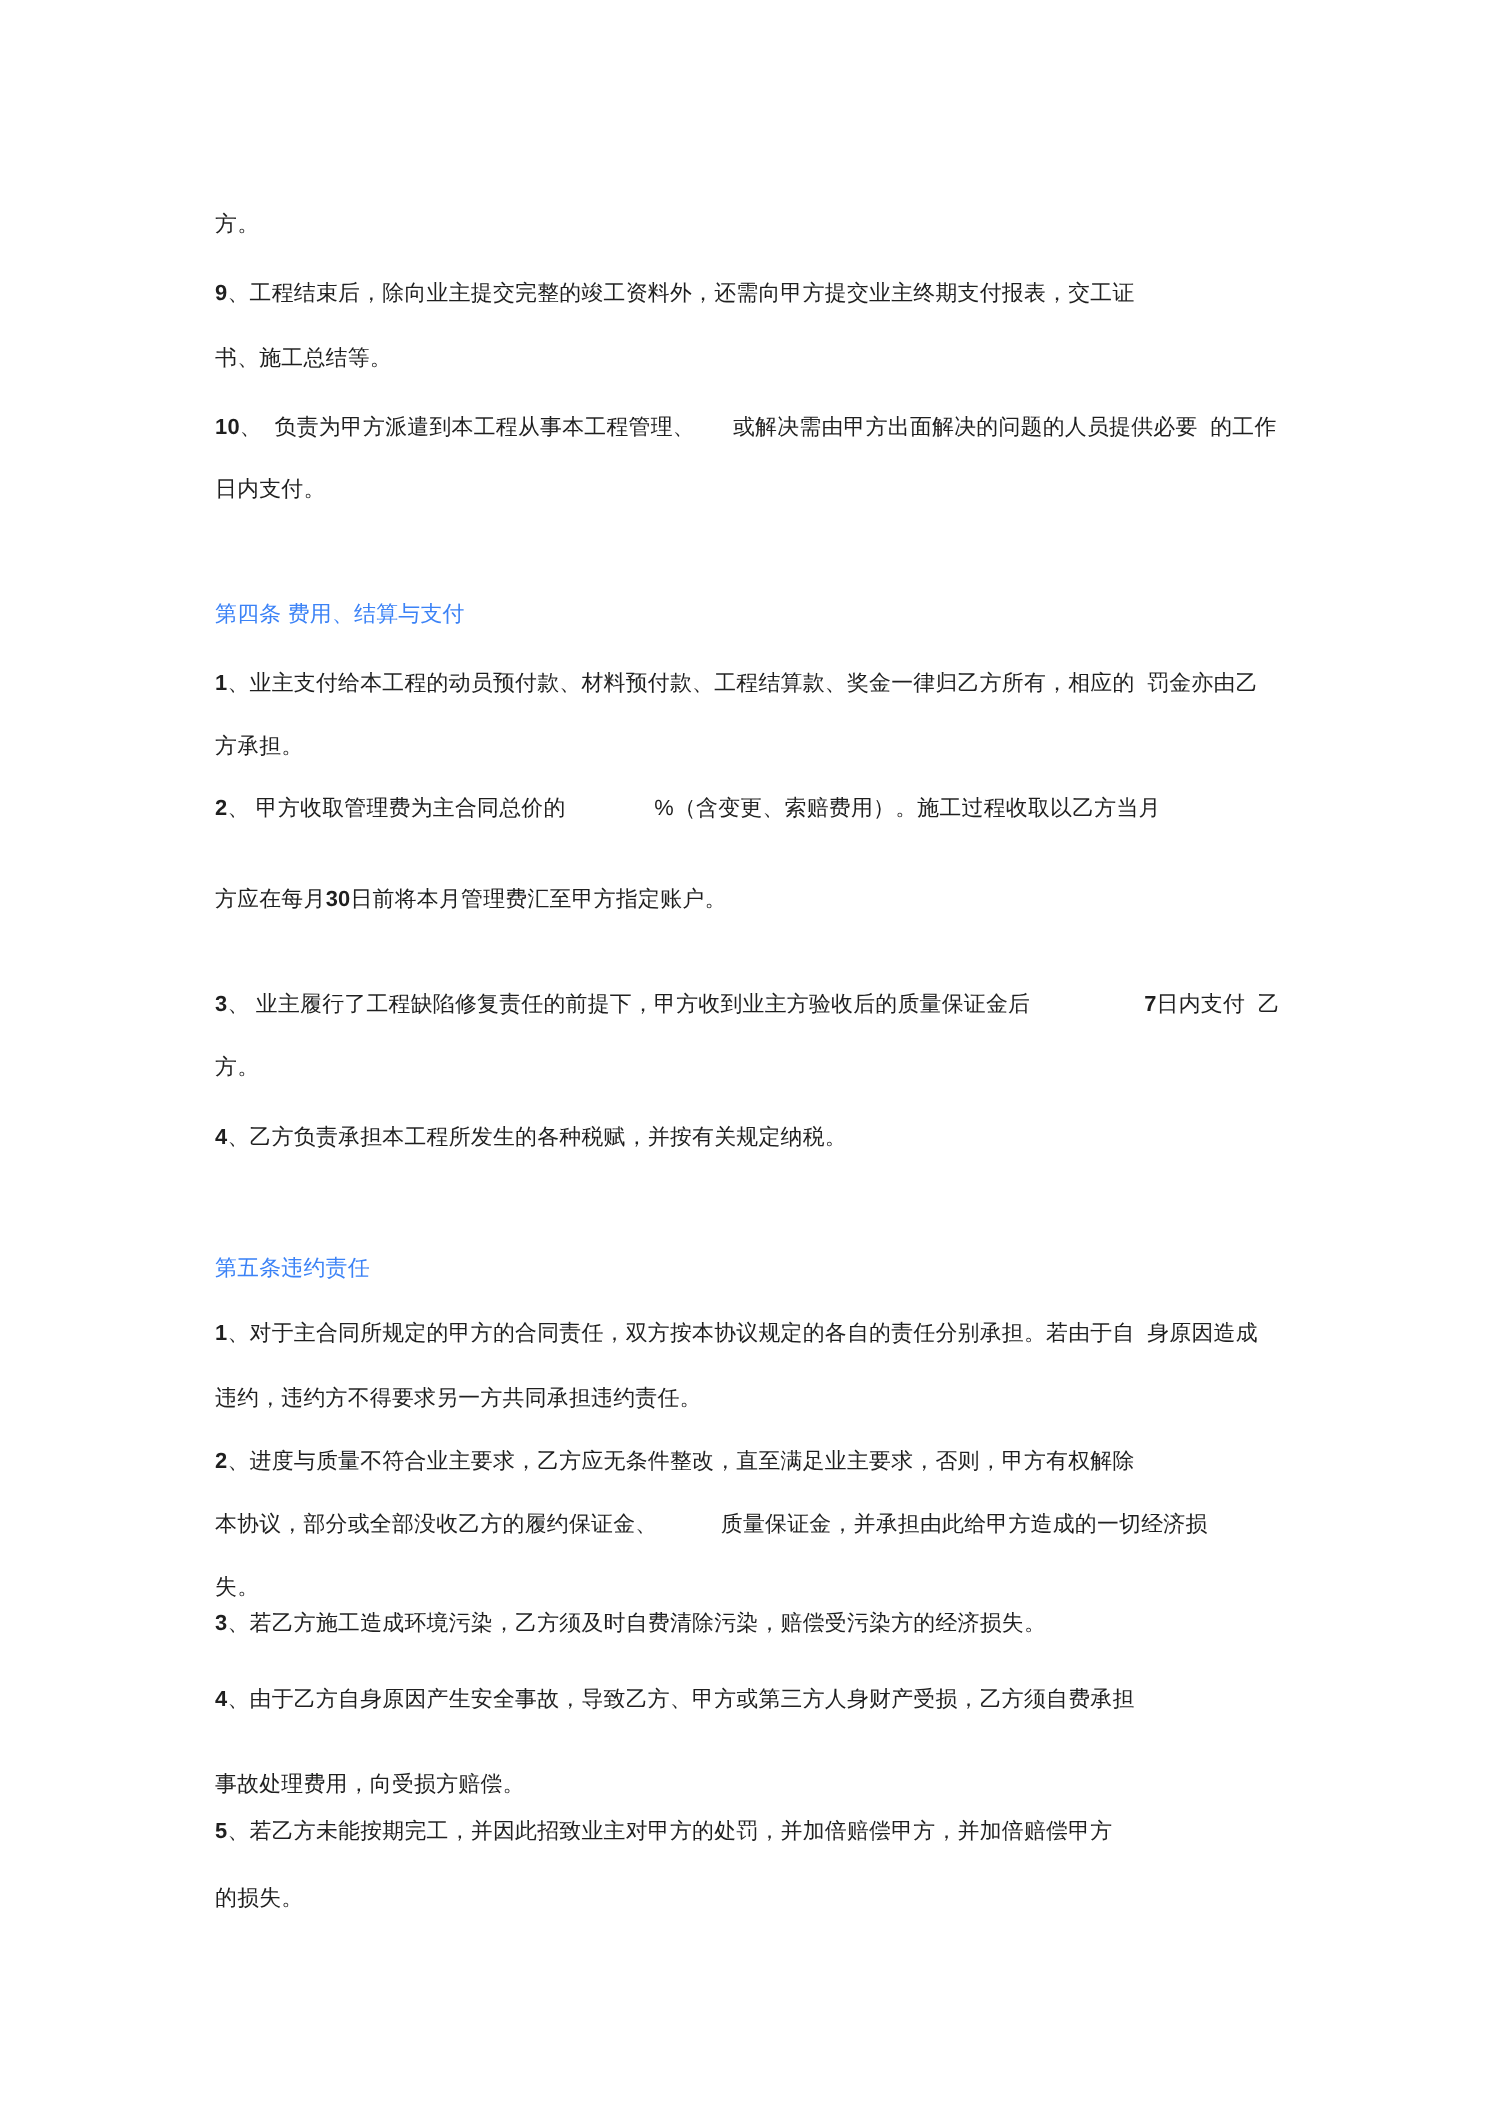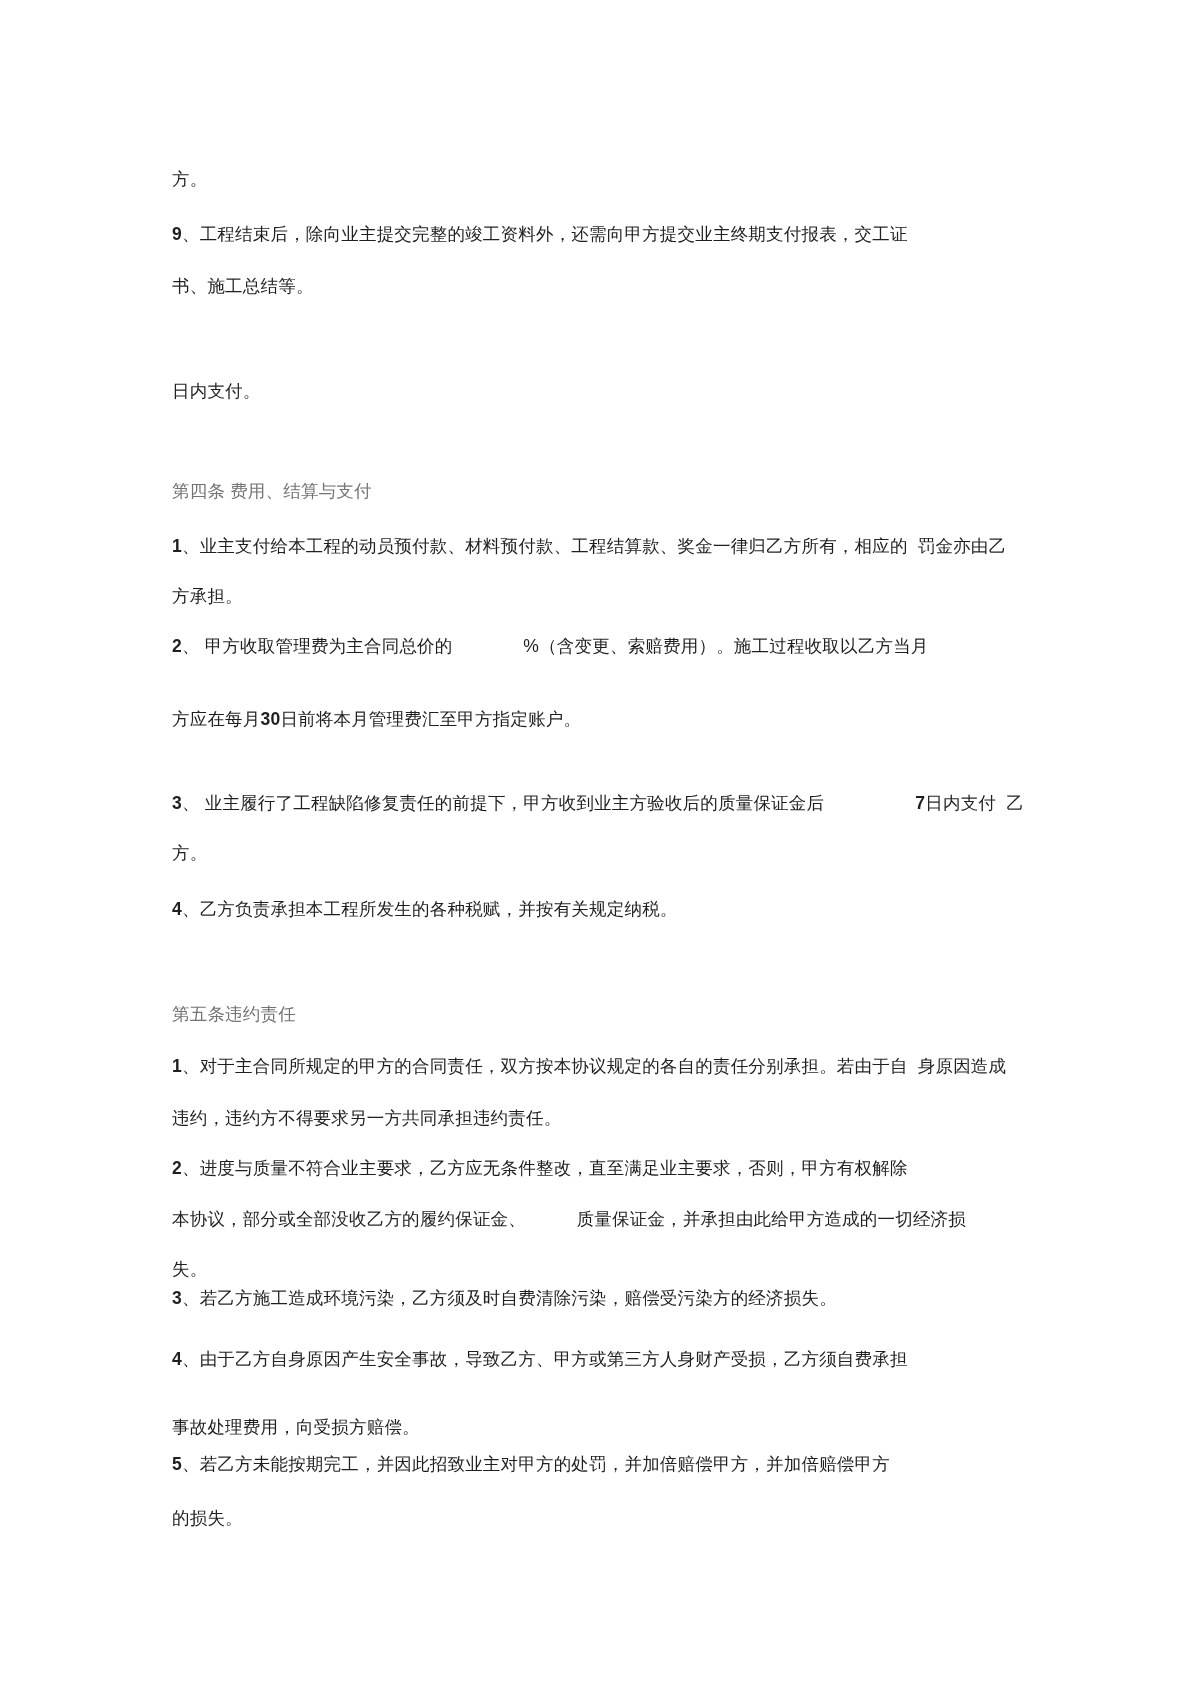--- a/index.html
+++ b/index.html
@@ -17,30 +17,31 @@
   }
   .line {
     position: absolute;
     left: 172px;
     font-size: 17.5px;
     line-height: 23px;
     color: #1f1f1f;
     white-space: pre;
     letter-spacing: 0.2px;
   }
-  .heading { color: #737373; }
+  .heading { color: #3b82f6; }
   .b { font-weight: 700; }
 </style>
 </head>
 <body>
 
 <div class="page">
   <div class="line" style="top:168px"><span class="b"></span><span>方。</span><span class="b"></span><span></span></div>
   <div class="line" style="top:223px"><span class="b">9</span><span>、工程结束后，除向业主提交完整的竣工资料外，还需向甲方提交业主终期支付报表，交工证</span><span class="b"></span><span></span></div>
   <div class="line" style="top:275px"><span class="b"></span><span>书、施工总结等。</span><span class="b"></span><span></span></div>
+  <div class="line" style="top:330px"><span class="b">10</span><span>、  负责为甲方派遣到本工程从事本工程管理、      或解决需由甲方出面解决的问题的人员提供必要  的工作</span><span class="b"></span><span></span></div>
   <div class="line" style="top:380px"><span class="b"></span><span>日内支付。</span><span class="b"></span><span></span></div>
   <div class="line heading" style="top:480px"><span class="b"></span><span>第四条 费用、结算与支付</span><span class="b"></span><span></span></div>
   <div class="line" style="top:535px"><span class="b">1</span><span>、业主支付给本工程的动员预付款、材料预付款、工程结算款、奖金一律归乙方所有，相应的  罚金亦由乙</span><span class="b"></span><span></span></div>
   <div class="line" style="top:585px"><span class="b"></span><span>方承担。</span><span class="b"></span><span></span></div>
   <div class="line" style="top:635px"><span class="b">2</span><span>、 甲方收取管理费为主合同总价的              %（含变更、索赔费用）。施工过程收取以乙方当月</span><span class="b"></span><span></span></div>
   <div class="line" style="top:708px"><span class="b"></span><span>方应在每月</span><span class="b">30</span><span>日前将本月管理费汇至甲方指定账户。</span></div>
   <div class="line" style="top:792px"><span class="b">3</span><span>、 业主履行了工程缺陷修复责任的前提下，甲方收到业主方验收后的质量保证金后                  </span><span class="b">7</span><span>日内支付  乙</span></div>
   <div class="line" style="top:842px"><span class="b"></span><span>方。</span><span class="b"></span><span></span></div>
   <div class="line" style="top:898px"><span class="b">4</span><span>、乙方负责承担本工程所发生的各种税赋，并按有关规定纳税。</span><span class="b"></span><span></span></div>
   <div class="line heading" style="top:1003px"><span class="b"></span><span>第五条违约责任</span><span class="b"></span><span></span></div>

